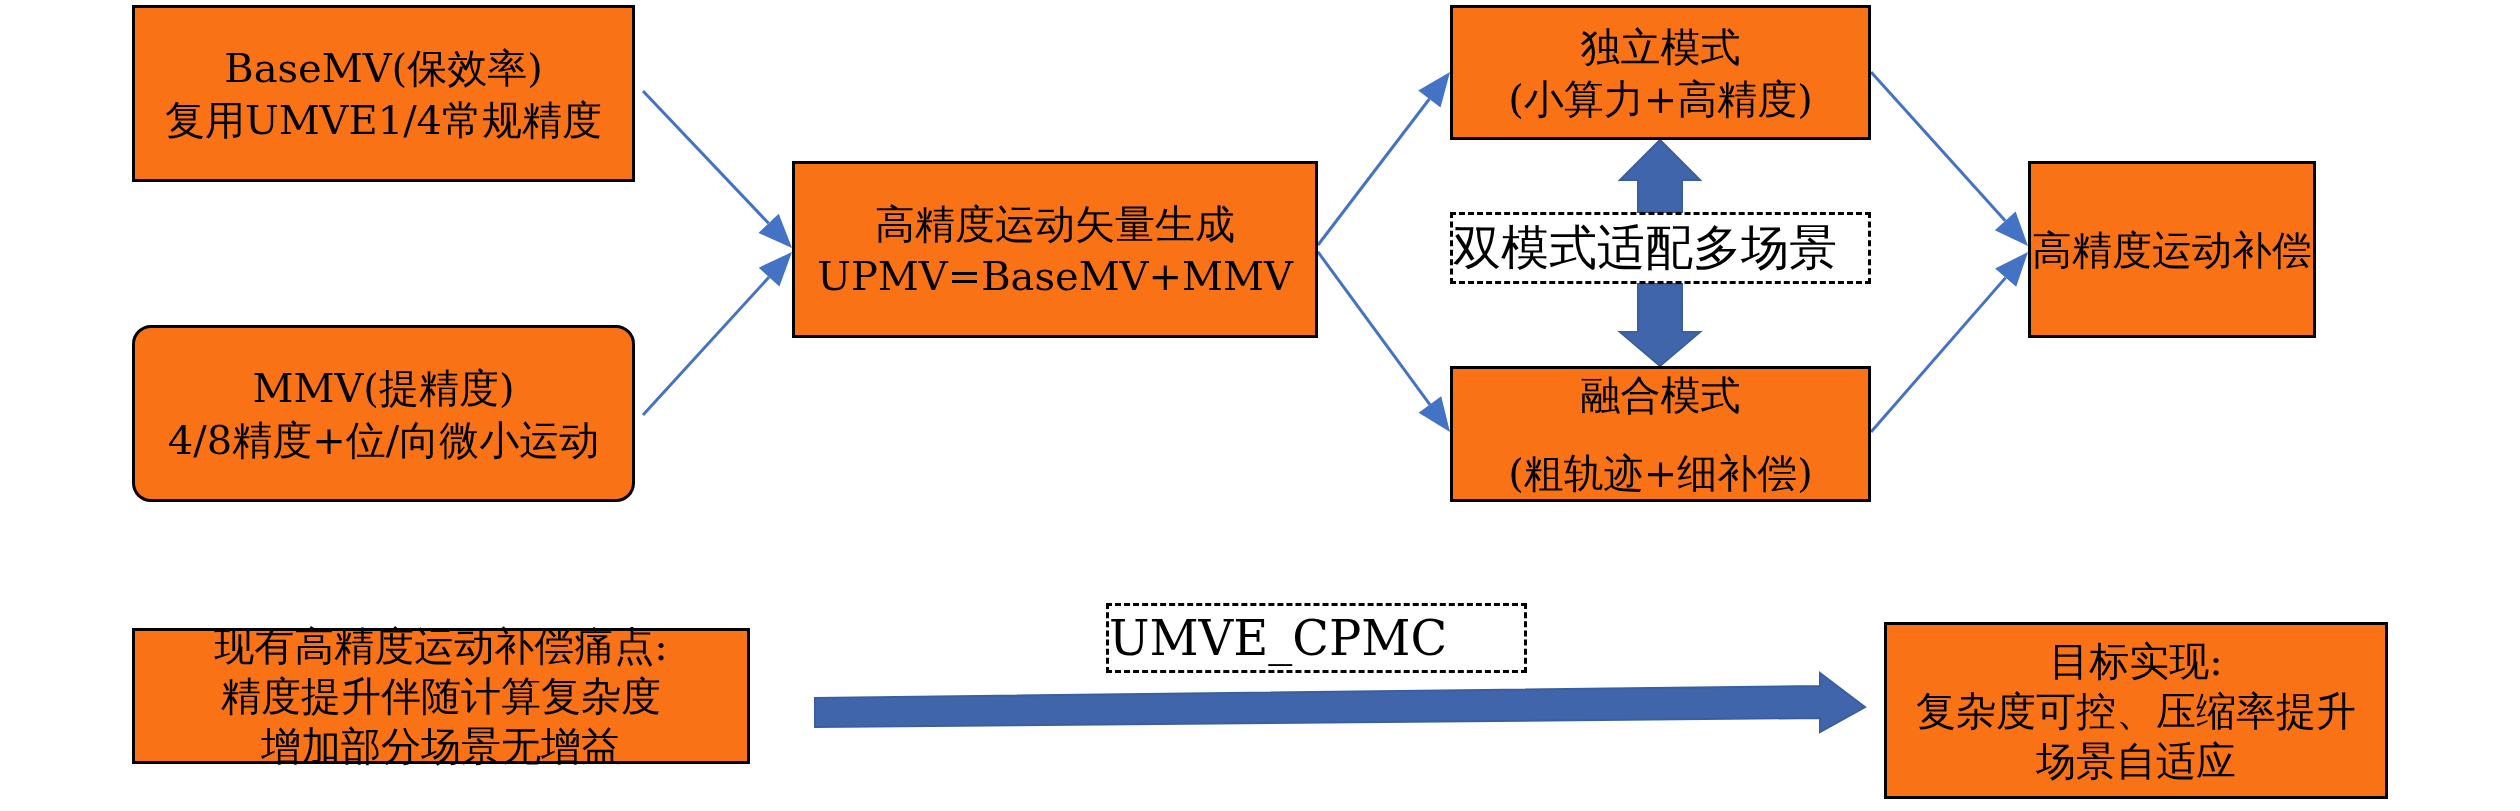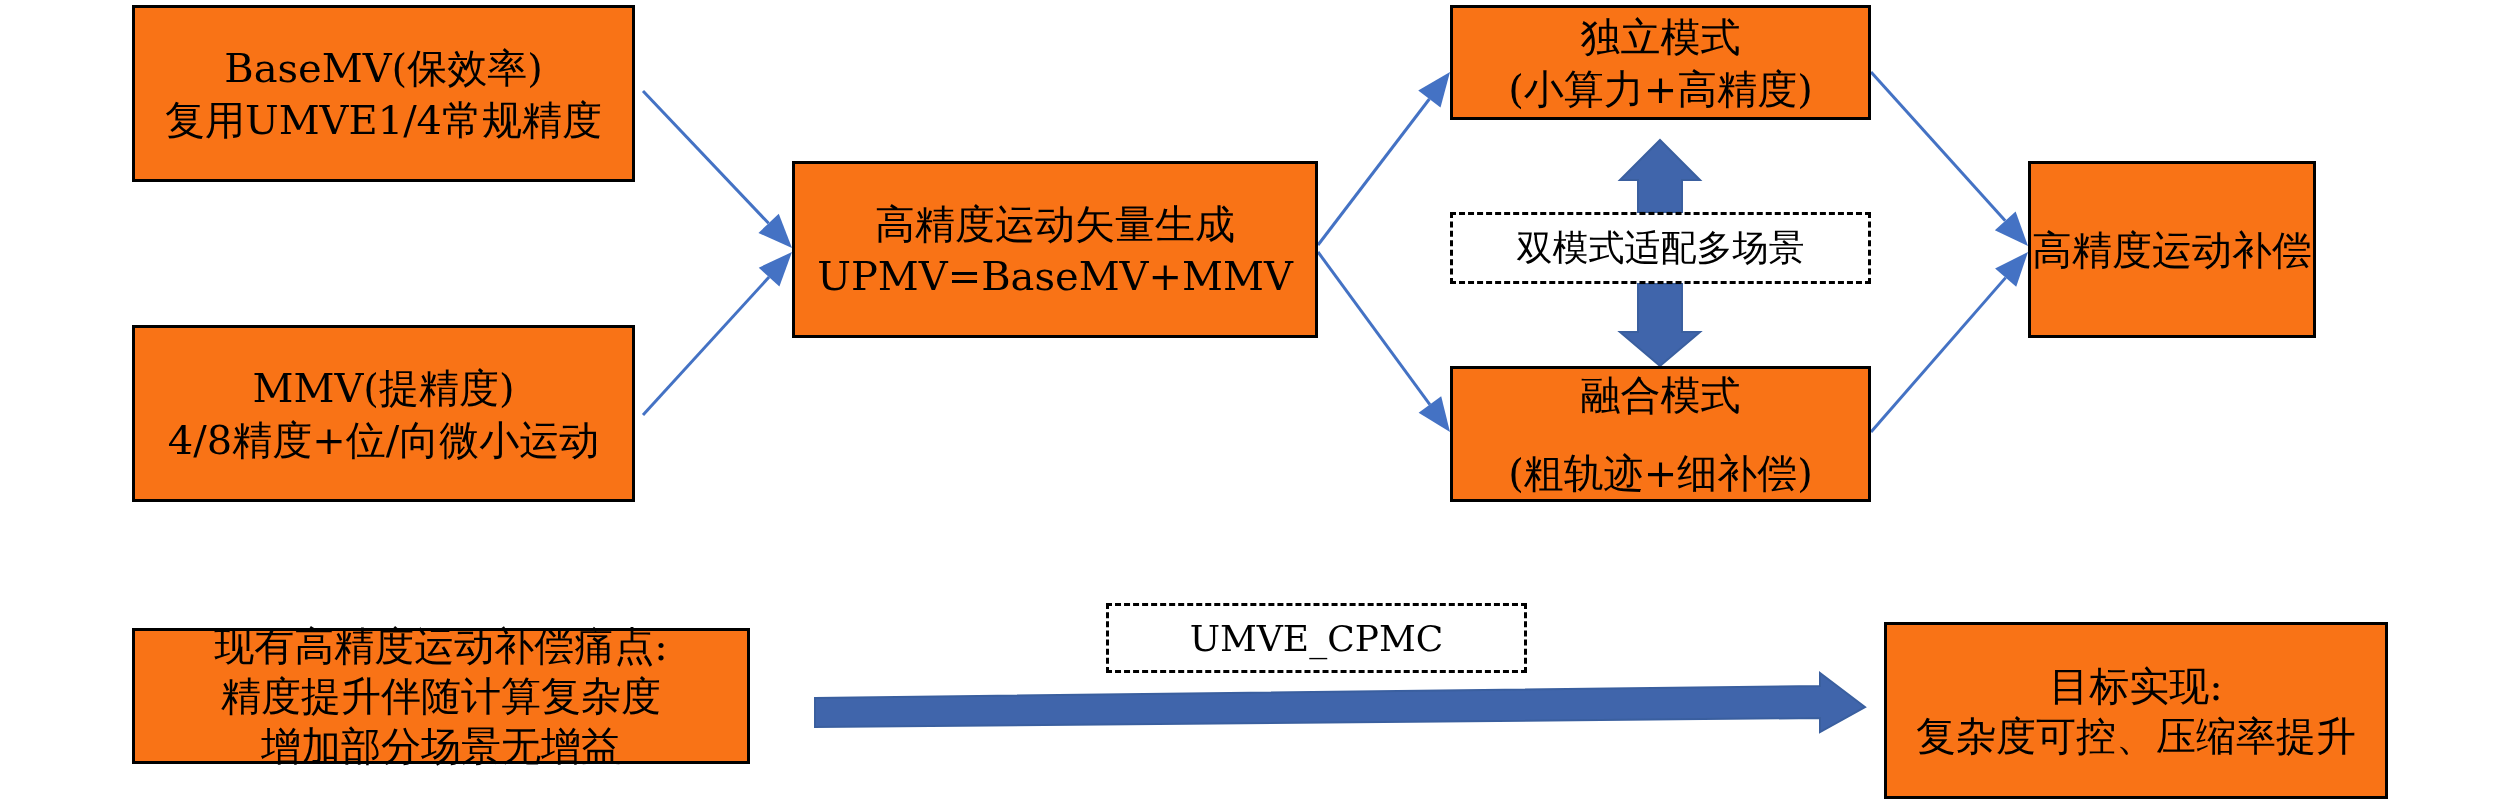--- a/index.html
+++ b/index.html
@@ -3,21 +3,21 @@
 <meta charset="utf-8">
 <style>
   html, body { margin: 0; padding: 0; background: #ffffff; }
   body { width: 2520px; height: 811px; position: relative; overflow: hidden;
          font-family: "DejaVu Serif", "Liberation Serif", serif; color: #000; }
   .box { position: absolute; box-sizing: border-box; border: 3px solid #000; background: #f97316;
          display: flex; flex-direction: column; align-items: center; justify-content: center;
          text-align: center; font-size: 40px; line-height: 1.3; }
   .box .line { display: block; white-space: nowrap; }
   .dash { position: absolute; box-sizing: border-box; border: 3px dashed #000;
-          display: flex; align-items: center; justify-content: center; font-size: 36px; background: transparent; }
+          display: flex; align-items: center; justify-content: flex-start; font-size: 48px; background: transparent; }
   svg.overlay { position: absolute; left: 0; top: 0; width: 2520px; height: 811px; pointer-events: none; }
 </style>
 </head>
 <body>
 
 <svg class="overlay" viewBox="0 0 2520 811">
   <defs>
     <marker id="ah" markerWidth="10" markerHeight="10" refX="9" refY="5" orient="auto" markerUnits="userSpaceOnUse" viewBox="0 0 10 10">
     </marker>
   </defs>
@@ -52,31 +52,31 @@
       <polygon points="1638,284 1682,284 1682,332 1700,332 1660,366 1620,332 1638,332" fill="#4065AB" stroke="#3a5f9f" stroke-width="2"></polygon>
       <polygon points="815,698 1820,686 1820,673 1865,707 1820,732 1820,718 815,727" fill="#4065AB" stroke="#3a5f9f" stroke-width="2"></polygon>
     </g>
 </svg>
 
 <div class="box" style="left:132px;top:5px;width:503px;height:177px;">
   <span class="line">BaseMV(保效率)</span>
   <span class="line">复用UMVE1/4常规精度</span>
 </div>
 
-<div class="box" style="left:132px;top:325px;width:503px;height:177px;">
+<div class="box" style="left:132px;top:325px;width:503px;height:177px;border-radius:19px;">
   <span class="line">MMV(提精度)</span>
   <span class="line">4/8精度+位/向微小运动</span>
 </div>
 
 <div class="box" style="left:792px;top:161px;width:526px;height:177px;">
   <span class="line">高精度运动矢量生成</span>
   <span class="line">UPMV=BaseMV+MMV</span>
 </div>
 
-<div class="box" style="left:1450px;top:5px;width:421px;height:115px;">
+<div class="box" style="left:1450px;top:5px;width:421px;height:135px;">
   <span class="line">独立模式</span>
   <span class="line">(小算力+高精度)</span>
 </div>
 
 <div class="dash" style="left:1450px;top:212px;width:421px;height:72px;">
   <span>双模式适配多场景</span>
 </div>
 
 <div class="box" style="left:1450px;top:366px;width:421px;height:136px;justify-content:space-between;">
   <span class="line">融合模式</span>
@@ -93,13 +93,14 @@
   <span class="line">增加部分场景无增益</span>
 </div>
 
 <div class="dash" style="left:1106px;top:603px;width:421px;height:70px;">
   <span>UMVE_CPMC</span>
 </div>
 
 <div class="box" style="left:1884px;top:622px;width:504px;height:177px;line-height:1.25;">
   <span class="line">目标实现:</span>
   <span class="line">复杂度可控、压缩率提升</span>
+  <span class="line">场景自适应</span>
 </div>
 
 </body></html>

